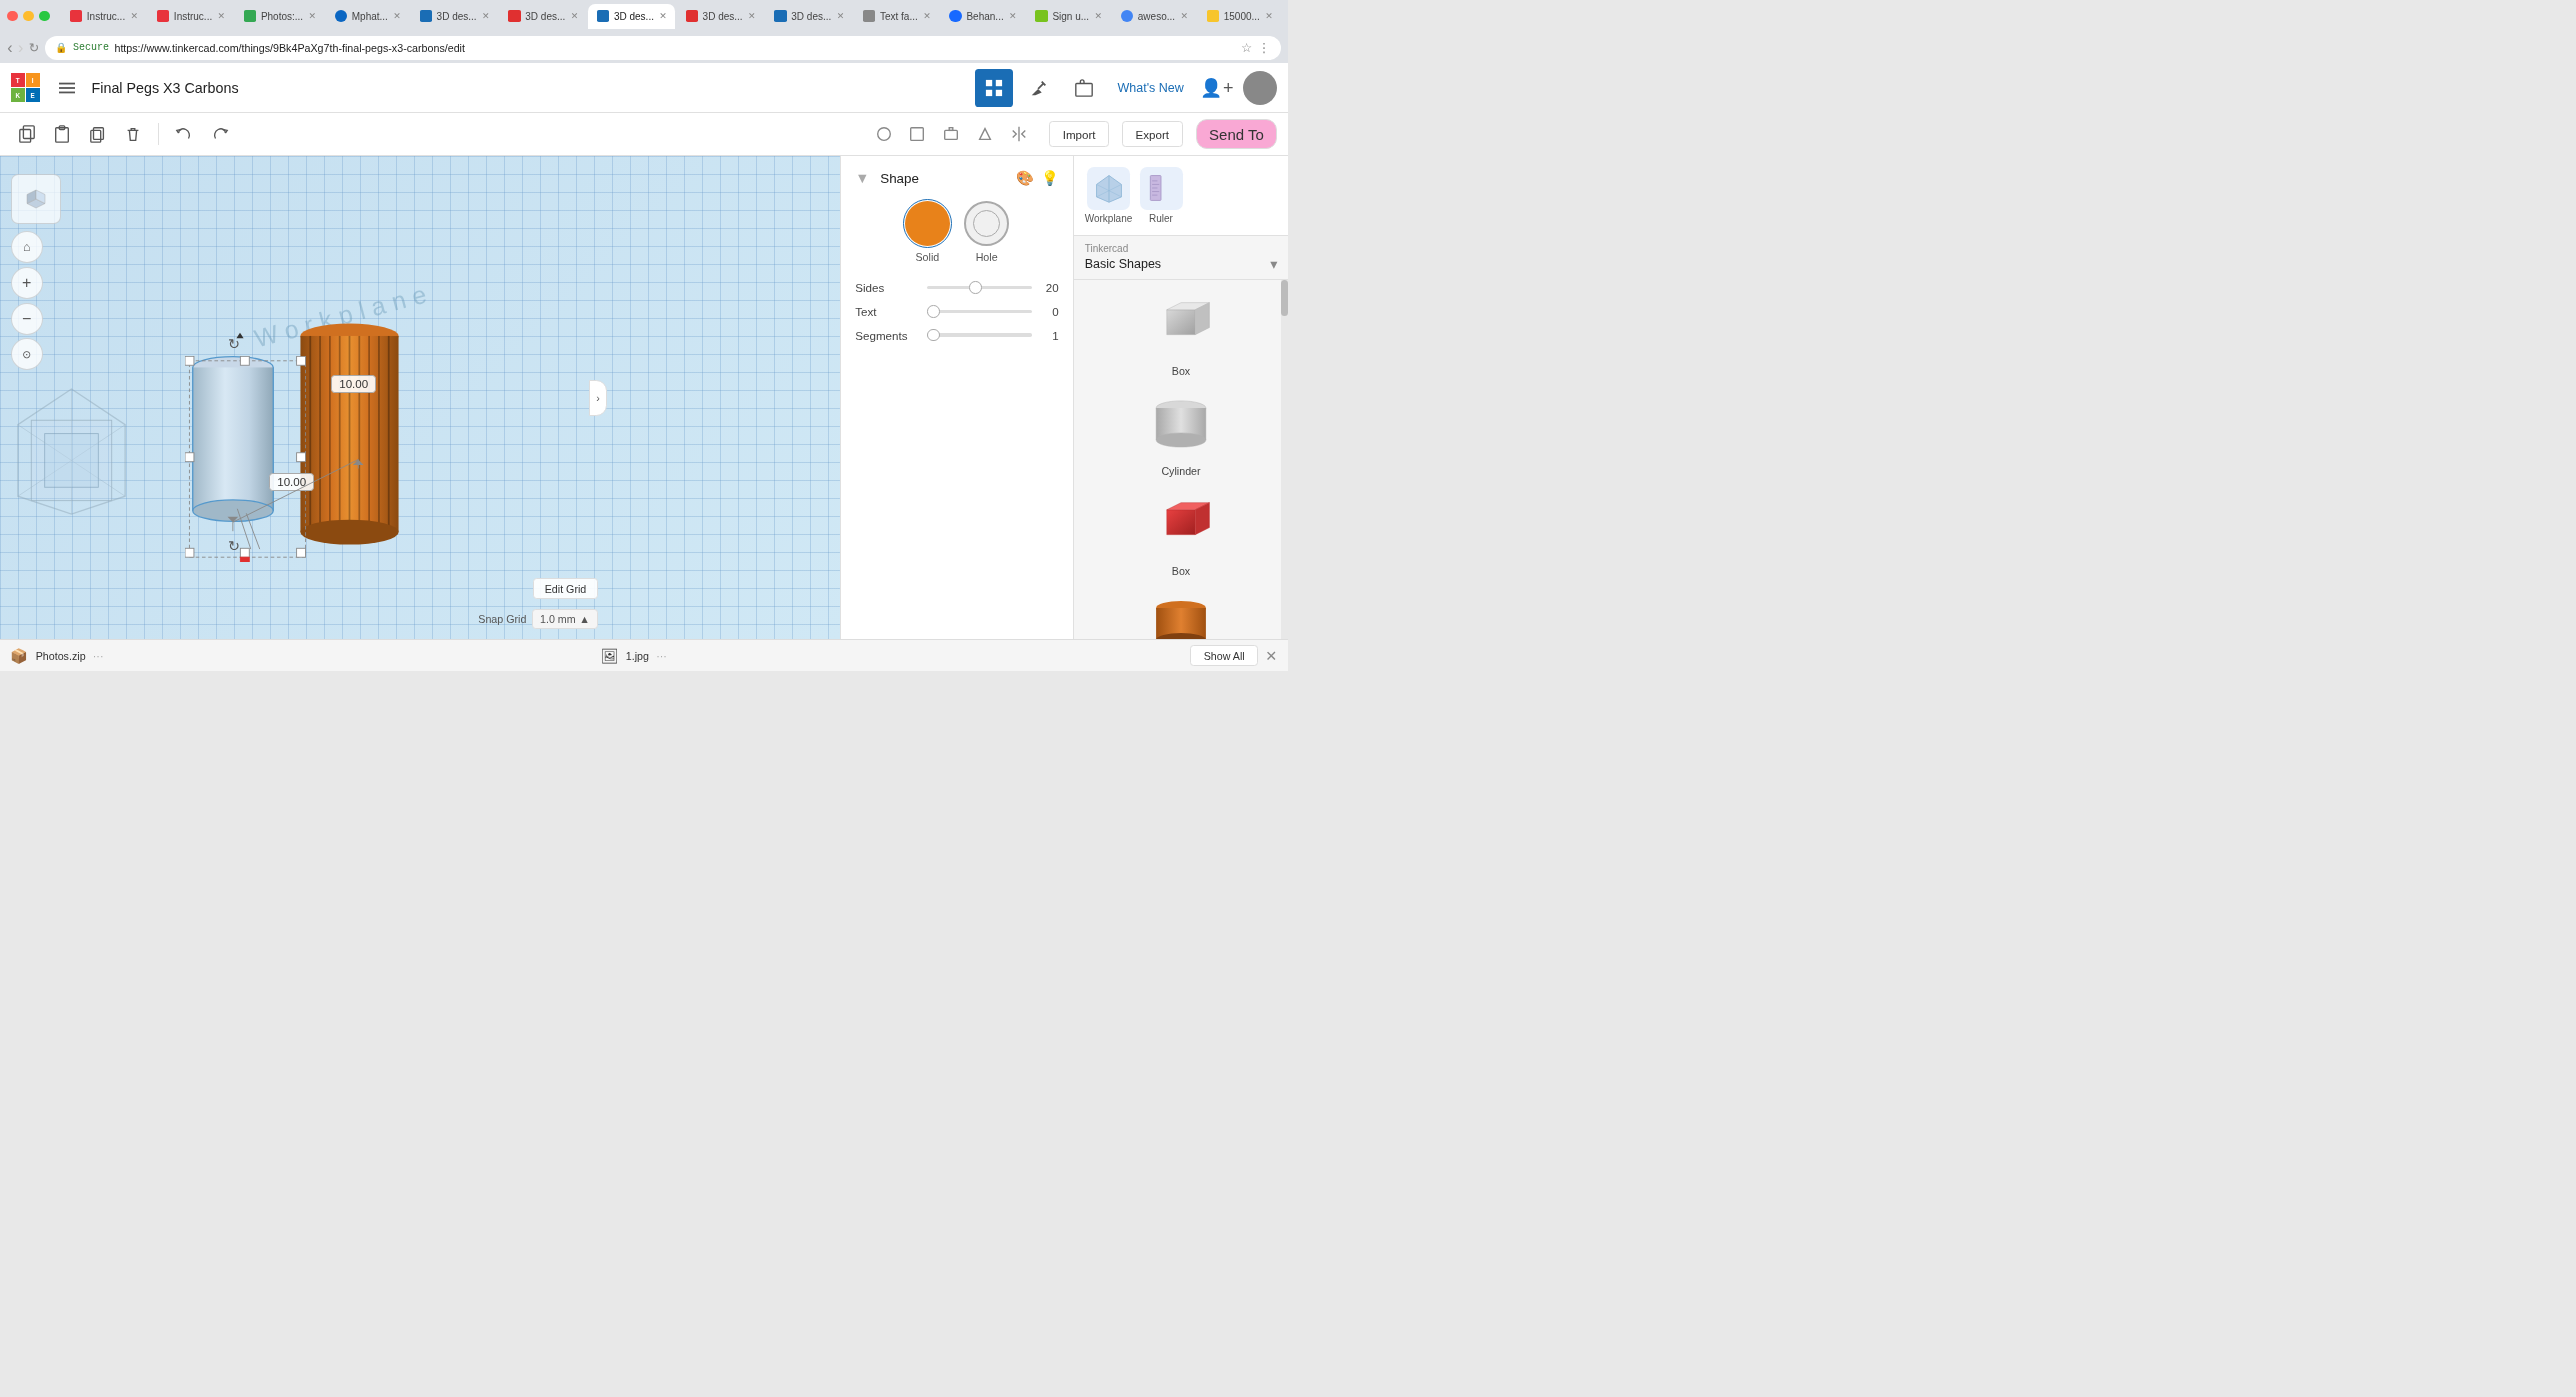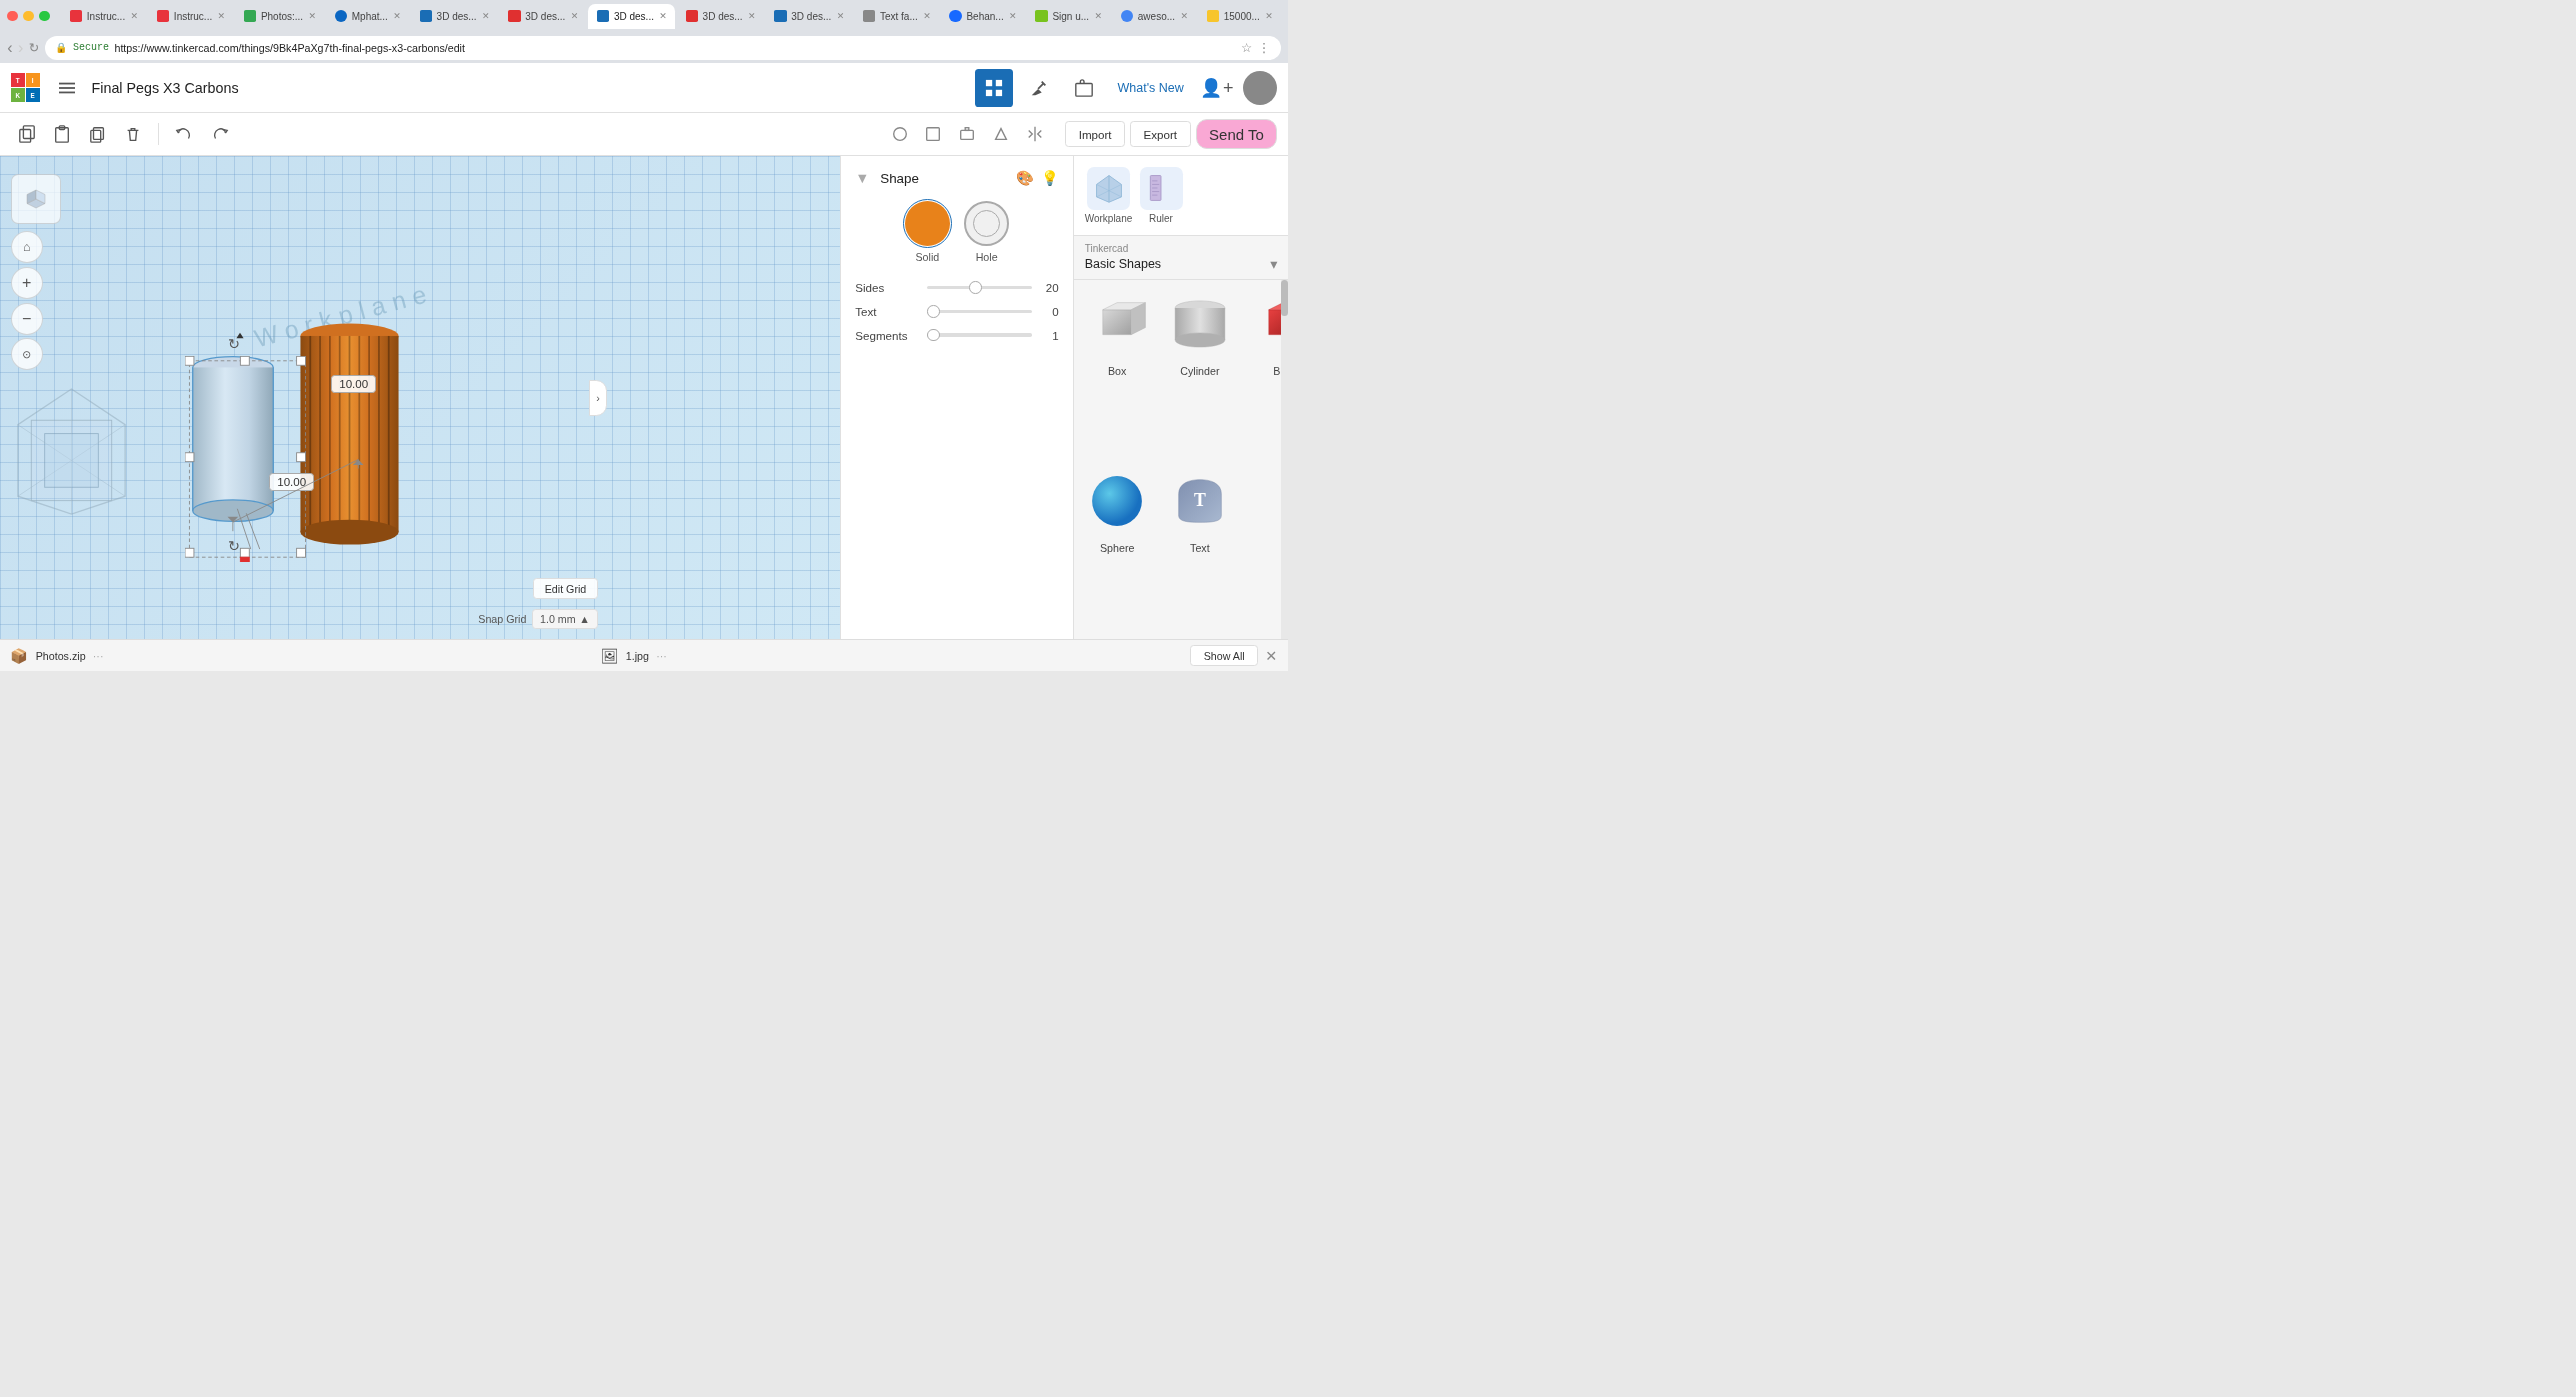--- a/index.html
+++ b/index.html
@@ -92,21 +92,21 @@
 
     .shape-prop { display: flex; align-items: center; margin-bottom: 10.7px; }
     .shape-prop-label { font-size: 11.6px; color: #444; width: 72px; }
     .shape-prop-slider { flex: 1; height: 3.6px; background: #ddd; border-radius: 1.8px; position: relative; }
     .shape-prop-knob { width: 12.5px; height: 12.5px; border-radius: 50%; background: #fff; border: 1.8px solid #aaa; position: absolute; top: -4.5px; left: 20%; cursor: pointer; }
     .shape-prop-value { width: 27px; text-align: right; font-size: 11.6px; color: #444; }
     .right-panel-action { display: flex; flex-direction: column; align-items: center; gap: 3.6px; cursor: pointer; }
     .right-panel-action-icon { width: 43px; height: 43px; background: #e8f0fb; border-radius: 7.2px; display: flex; align-items: center; justify-content: center; font-size: 20px; }
     .right-panel-action-label { font-size: 10px; color: #555; }
 
-    .shapes-grid { display: grid; grid-template-columns: 1fr 1fr 1fr 1fr; gap: 10.7px; padding: 7.2px; overflow-y: auto; }
+    .shapes-grid { display: grid; grid-template-columns: 1fr; gap: 10.7px; padding: 7.2px; overflow-y: auto; }
     .shape-item { display: flex; flex-direction: column; align-items: center; gap: 5.4px; cursor: pointer; }
     .shape-item-visual { width: 72px; height: 72px; display: flex; align-items: center; justify-content: center; }
     .shape-item-label { font-size: 10.7px; color: #444; }
     .bottom-dots { color: #aaa; cursor: pointer; }
 
     
     .snap-grid { display: flex; align-items: center; gap: 5.4px; margin-left: auto; color: #555; font-size: 10.7px; }
     .snap-grid-btn { background: #f5f5f5; border: 0.9px solid #ddd; border-radius: 3.6px; padding: 2.7px 7.2px; font-size: 10.7px; cursor: pointer; display: flex; align-items: center; gap: 3.6px; }
 
     
@@ -342,21 +342,21 @@
       </div>
       <div class="view-icon-btn">
         <svg width="18" height="18" viewBox="0 0 20 20">
             <path d="M10 2 L10 18" stroke="#888" stroke-width="1.5"></path>
             <path d="M3 6 L7 10 L3 14" fill="none" stroke="#888" stroke-width="1.5"></path>
             <path d="M17 6 L13 10 L17 14" fill="none" stroke="#888" stroke-width="1.5"></path>
           </svg>
       </div>
     </div>
 
-    <div style="display:flex;align-items:center;gap:5px;margin-left:10.7px;">
+    <div style="display:flex;align-items:center;gap:13px;margin-left:10.7px;">
       <button class="import-btn">Import</button>
       <button class="export-btn">Export</button>
       <button class="sendto-btn">Send To</button>
     </div>
   </div>
 
   <div class="main-area">
 
     <div class="viewport">
       <div class="viewport-inner">

